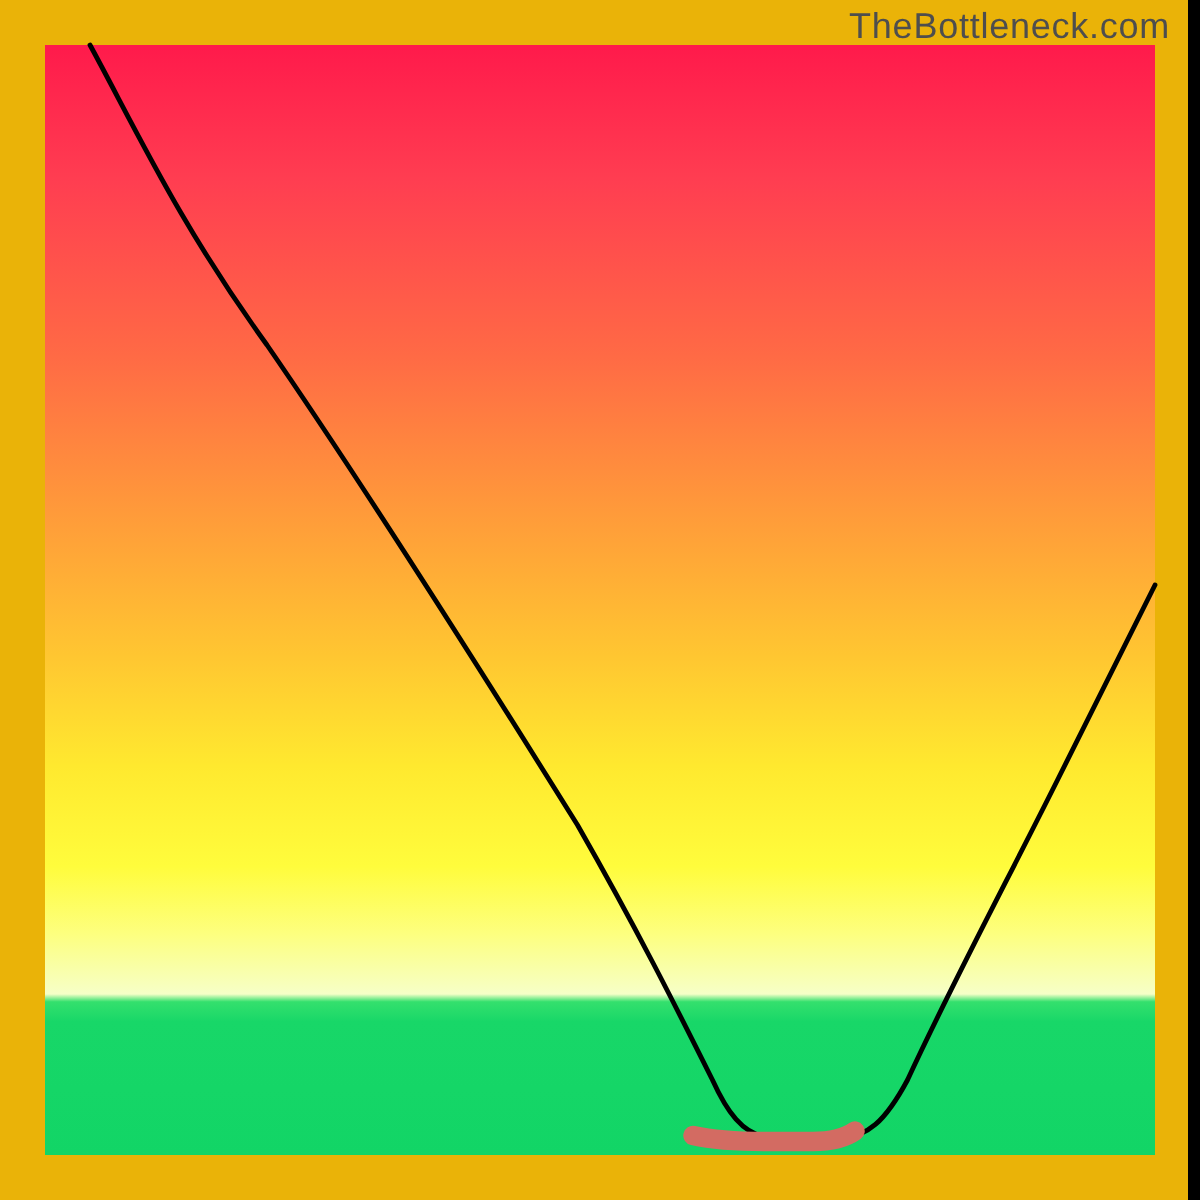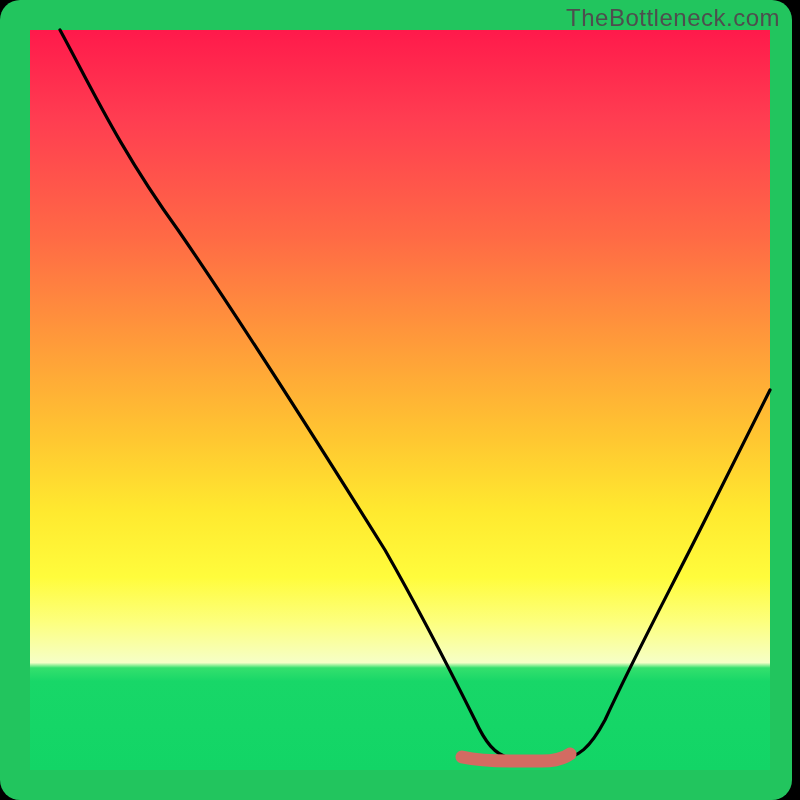--- a/index.html
+++ b/index.html
@@ -8,22 +8,21 @@
     width: 800px;
     height: 800px;
     overflow: hidden;
     background: #000;
     font-family: Arial, Helvetica, sans-serif;
   }
   .container {
     position: relative;
     width: 792px;
     height: 800px;
-    background: #22c55e;
-    border-radius: 20px;
+    background: #eab308;
   }
   .watermark {
     position: absolute;
     top: 4px;
     right: 12px;
     font-size: 24px;
     font-weight: 500;
     color: #4e4e4e;
     letter-spacing: 0.5px;
     z-index: 10;

